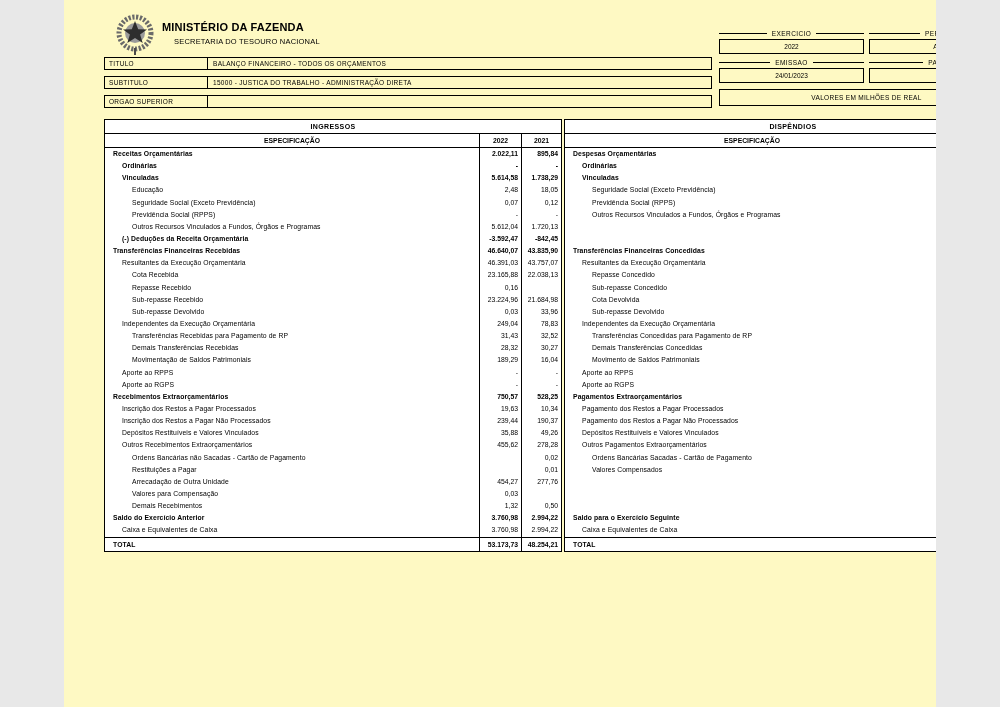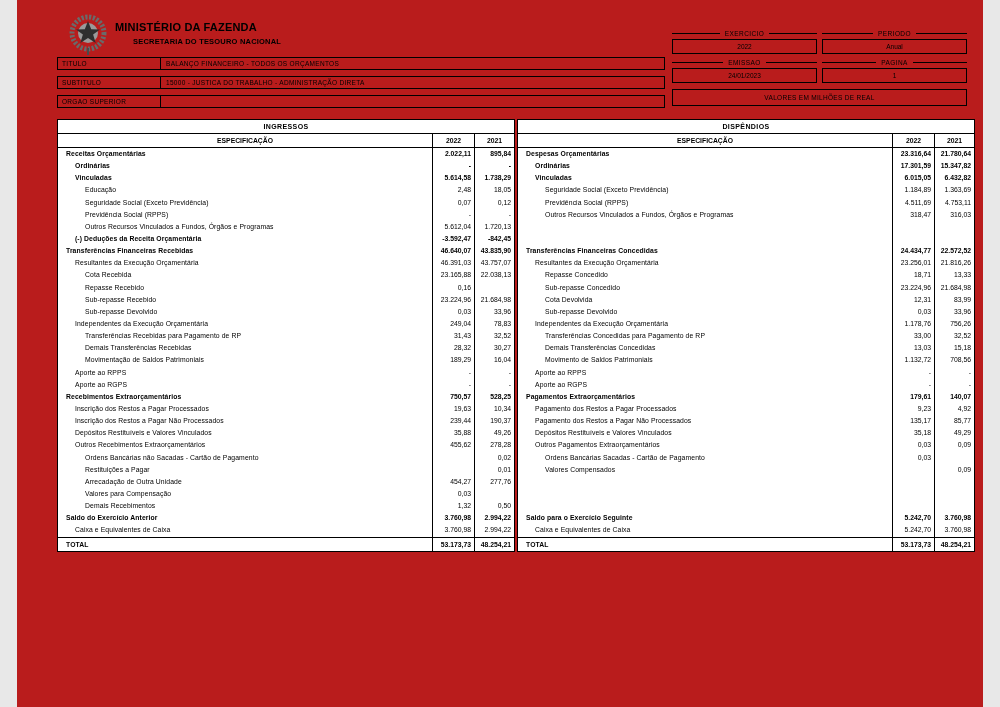--- a/index.html
+++ b/index.html
@@ -1,22 +1,22 @@
 <!DOCTYPE html>
 <html><head>
 <meta charset="utf-8">
 <style>
   html,body{margin:0;padding:0;background:#e8e8e8;}
-  .page{position:relative;width:966px;height:707px;background:#b91c1c;margin:0 auto;
+  .page{position:relative;width:872px;height:707px;background:#fef9c3;margin:0 auto;
         font-family:"Liberation Sans","DejaVu Sans",sans-serif;color:#000;overflow:hidden;}
 
   
   .logo{position:absolute;left:46px;top:12px;width:50px;height:45px;}
   .ministry{position:absolute;left:98px;top:21px;font-size:11px;font-weight:bold;letter-spacing:.2px;}
-  .secretariat{position:absolute;left:104px;top:37px;font-size:7.5px;font-weight:bold;letter-spacing:.2px;padding-left:12px;}
+  .secretariat{position:absolute;left:98px;top:37px;font-size:7.5px;font-weight:normal;letter-spacing:.2px;padding-left:12px;}
 
   .doc-field{position:absolute;left:40px;width:608px;height:13px;display:flex;}
   .doc-field .lbl{width:104px;border:1px solid #000;font-size:6.5px;line-height:12px;padding-left:4px;box-sizing:border-box;letter-spacing:.3px;}
   .doc-field .val{flex:1;border:1px solid #000;border-left:none;font-size:6.5px;line-height:12px;padding-left:5px;box-sizing:border-box;letter-spacing:.3px;}
   .f-titulo{top:57px}.f-subtitulo{top:76px}.f-orgao{top:95px}
 
   .meta-field{position:absolute;width:145px;}
   .meta-legend{display:flex;align-items:center;font-size:6.5px;letter-spacing:.4px;height:9px;}
   .meta-legend::before,.meta-legend::after{content:"";flex:1;border-top:1px solid #000;}
   .meta-legend span{padding:0 5px;}

